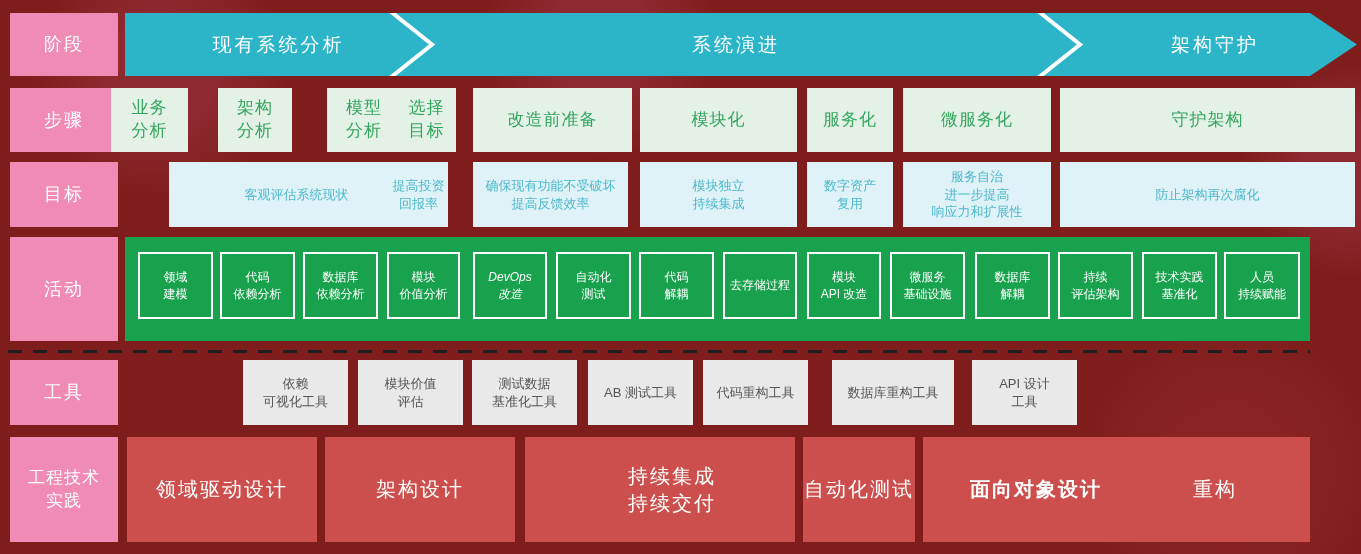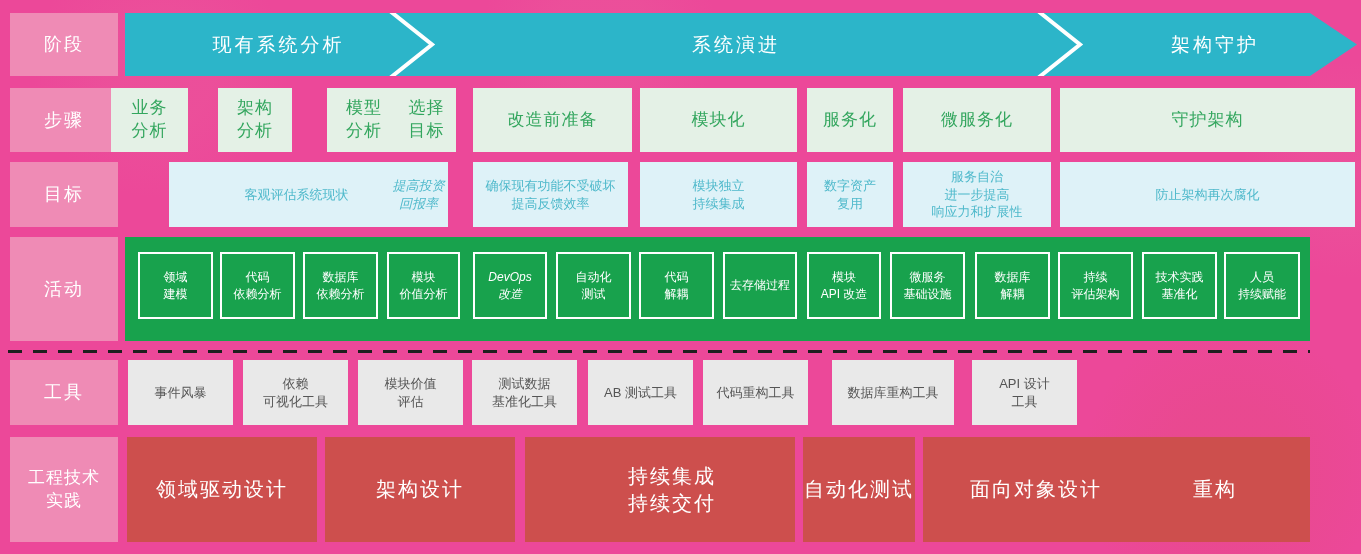--- a/index.html
+++ b/index.html
@@ -1,17 +1,17 @@
 <!DOCTYPE html>
 <html style="--row-label-pink: #ef8bb5; --phase-teal: #2cb5c9; --step-bg: #e4f1e6; --step-text: #33a65e; --goal-bg: #def2f8; --goal-text: #4fb9cb; --activity-band: #18a24d; --tool-bg: #e9e9e9; --tool-text: #555555; --practice-red: #cd4f4d;"><head>
 <meta charset="utf-8">
 <style>
   html,body{margin:0;padding:0;background:#ffffff;}
   body{font-family:"Liberation Sans", sans-serif;}
-  #canvas{position:relative;width:1361px;height:554px;background:#ec4899;overflow:hidden;}
+  #canvas{position:relative;width:1361px;height:554px;background:#7f1d1d;overflow:hidden;}
 
   .box{position:absolute;display:flex;align-items:center;justify-content:center;
        text-align:center;white-space:pre-line;box-sizing:border-box;line-height:1.35;z-index:2;}
 
   
   .row-label{left:10px;width:108px;background:var(--row-label-pink,#ef8bb5);color:#fff;font-size:18px;letter-spacing:2px;}
   #lbl-phase{top:13px;height:63px;}
   #lbl-steps{top:88px;height:64px;}
   #lbl-goals{top:162px;height:65px;}
   #lbl-activities{top:237px;height:104px;}
@@ -27,21 +27,21 @@
   #ph3{left:1078px;width:232px;}
 
   
   .step{top:88px;height:64px;background:var(--step-bg,#e4f1e6);color:var(--step-text,#33a65e);font-size:17px;letter-spacing:1px;}
   #s1{left:111px;width:77px;} #s2{left:218px;width:74px;} #s3{left:307px;width:74px;margin-left:20px;}
   #s4{left:397px;width:59px;} #s5{left:473px;width:159px;} #s6{left:640px;width:157px;}
   #s7{left:807px;width:86px;} #s8{left:903px;width:148px;} #s9{left:1060px;width:295px;}
 
   
   .goal{top:162px;height:65px;background:var(--goal-bg,#def2f8);color:var(--goal-text,#4fb9cb);font-size:13px;}
-  #g1{left:125px;width:255px;margin-left:44px;} #g2{left:389px;width:59px;font-style:italic;} #g3{left:473px;width:155px;}
+  #g1{left:125px;width:255px;margin-left:44px;} #g2{left:389px;width:59px;} #g3{left:473px;width:155px;}
   #g4{left:640px;width:157px;} #g5{left:807px;width:86px;} #g6{left:903px;width:148px;}
   #g7{left:1060px;width:295px;}
 
   
   #activity-band{position:absolute;left:125px;top:237px;width:1185px;height:104px;
                  background:var(--activity-band,#18a24d);z-index:1;}
   .activity{top:252px;height:67px;border:2px solid #fff;color:#fff;font-size:12px;background:transparent;}
   #a1{left:138px;width:75px;} #a2{left:220px;width:75px;} #a3{left:303px;width:75px;}
   #a4{left:387px;width:73px;} #a5{left:473px;width:74px;font-style:italic;} #a6{left:556px;width:75px;}
   #a7{left:639px;width:75px;} #a8{left:723px;width:74px;} #a9{left:807px;width:74px;}
@@ -54,21 +54,21 @@
 
   
   .tool{top:360px;height:65px;background:var(--tool-bg,#e9e9e9);color:var(--tool-text,#555555);font-size:13px;}
   #t1{left:128px;width:105px;} #t2{left:243px;width:105px;} #t3{left:358px;width:105px;}
   #t4{left:472px;width:105px;} #t5{left:588px;width:105px;} #t6{left:703px;width:105px;}
   #t7{left:832px;width:122px;} #t8{left:972px;width:105px;}
 
   
   .practice{top:437px;height:105px;background:var(--practice-red,#cd4f4d);color:#fff;font-size:20px;letter-spacing:2px;}
   #p1{left:127px;width:190px;} #p2{left:325px;width:190px;} #p3{left:525px;width:270px;padding-left:24px;}
-  #p4{left:803px;width:112px;} #p5{left:923px;width:226px;} #p6{left:1120px;width:190px;}
+  #p4{left:803px;width:112px;} #p5{left:923px;width:226px;font-weight:bold;} #p6{left:1120px;width:190px;}
 
   
   .wm{position:absolute;border-radius:50%;z-index:0;pointer-events:none;
       background:radial-gradient(circle, rgba(233,120,160,0.14) 0 30%, rgba(233,120,160,0.05) 55%, transparent 70%);}
   #wm1{left:30px;top:-60px;width:260px;height:260px;}
   #wm2{left:480px;top:-80px;width:240px;height:240px;}
   #wm3{left:1080px;top:320px;width:300px;height:300px;background:radial-gradient(circle, rgba(210,80,80,0.12) 0 30%, rgba(210,80,80,0.05) 55%, transparent 70%);}
   #wm4{left:1240px;top:60px;width:220px;height:220px;}
 </style>
 </head>
@@ -150,21 +150,20 @@
 解耦</div>
   <div class="box activity" id="a12">持续
 评估架构</div>
   <div class="box activity" id="a13">技术实践
 基准化</div>
   <div class="box activity" id="a14">人员
 持续赋能</div>
 
   <div id="dashed-separator"></div>
 
-  <div class="box tool" id="t1">事件风暴</div>
   <div class="box tool" id="t2">依赖
 可视化工具</div>
   <div class="box tool" id="t3">模块价值
 评估</div>
   <div class="box tool" id="t4">测试数据
 基准化工具</div>
   <div class="box tool" id="t5">AB 测试工具</div>
   <div class="box tool" id="t6">代码重构工具</div>
   <div class="box tool" id="t7">数据库重构工具</div>
   <div class="box tool" id="t8">API 设计

